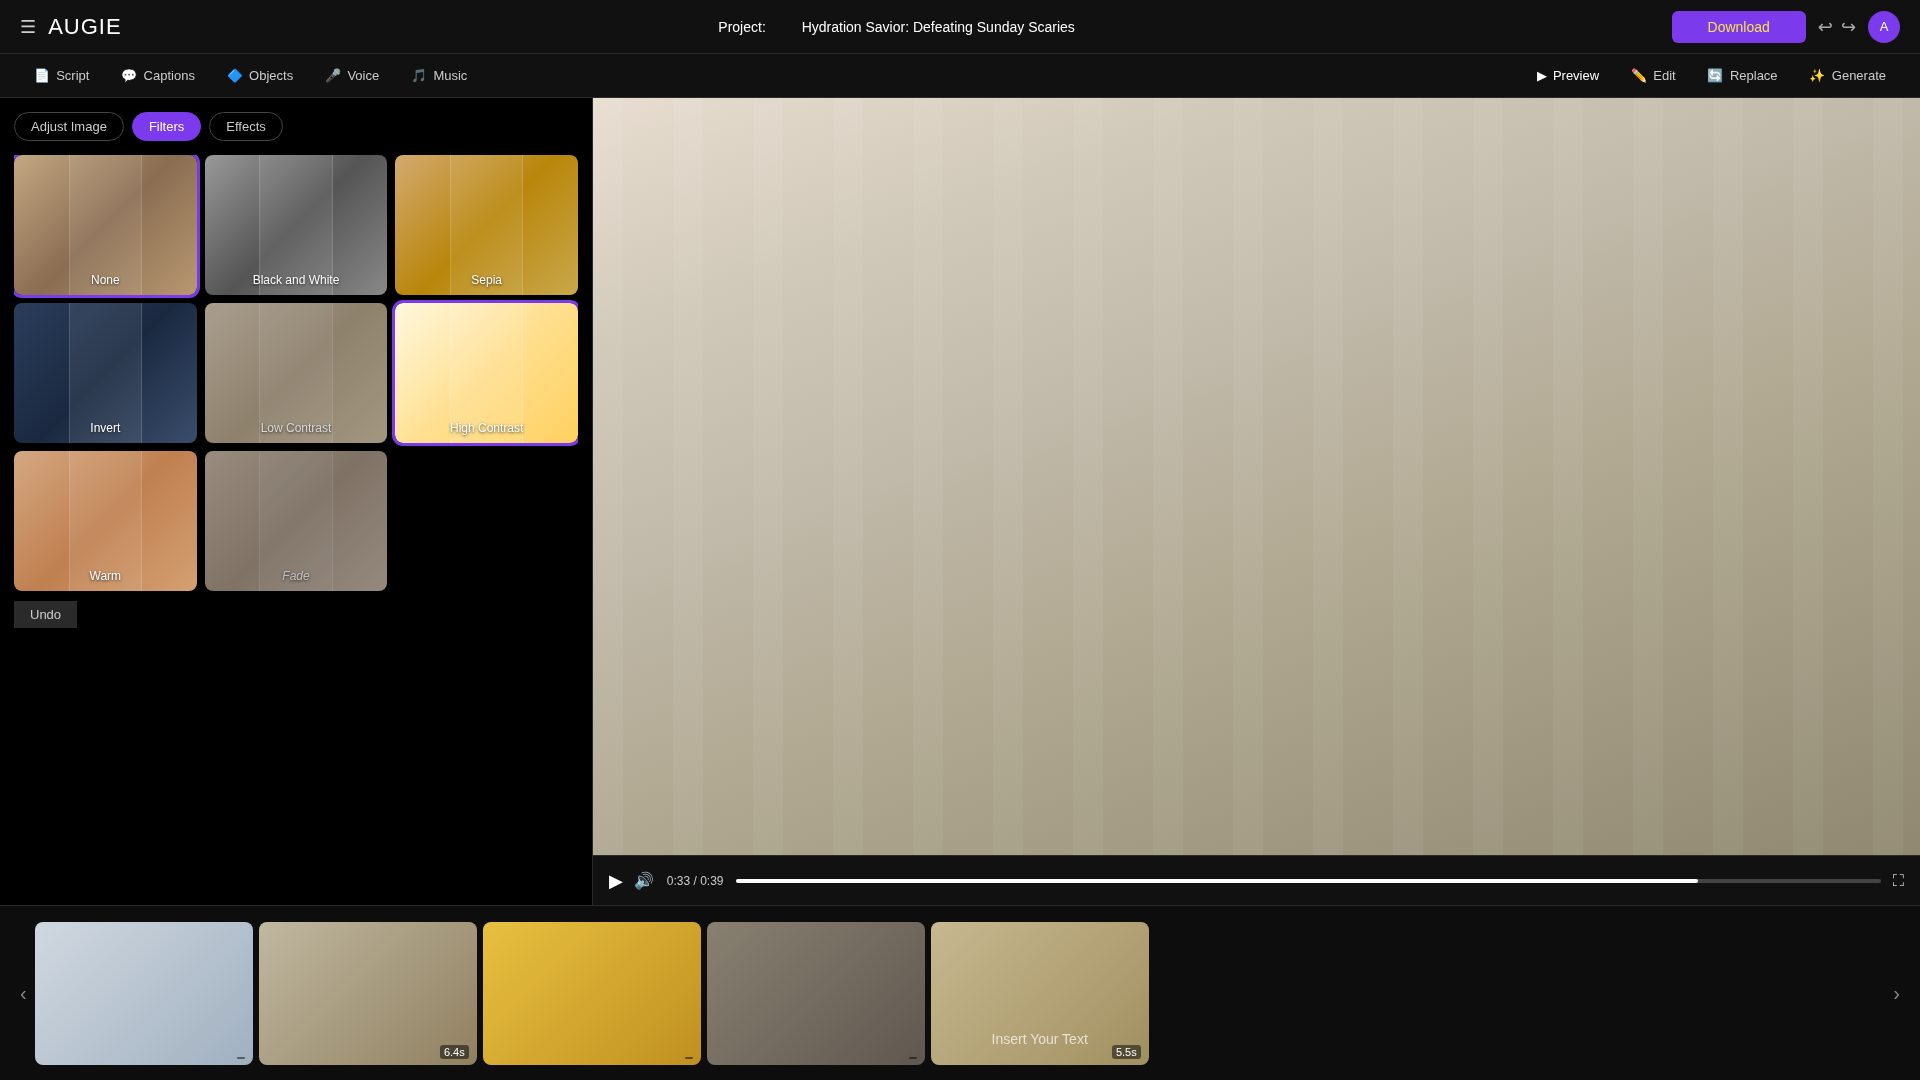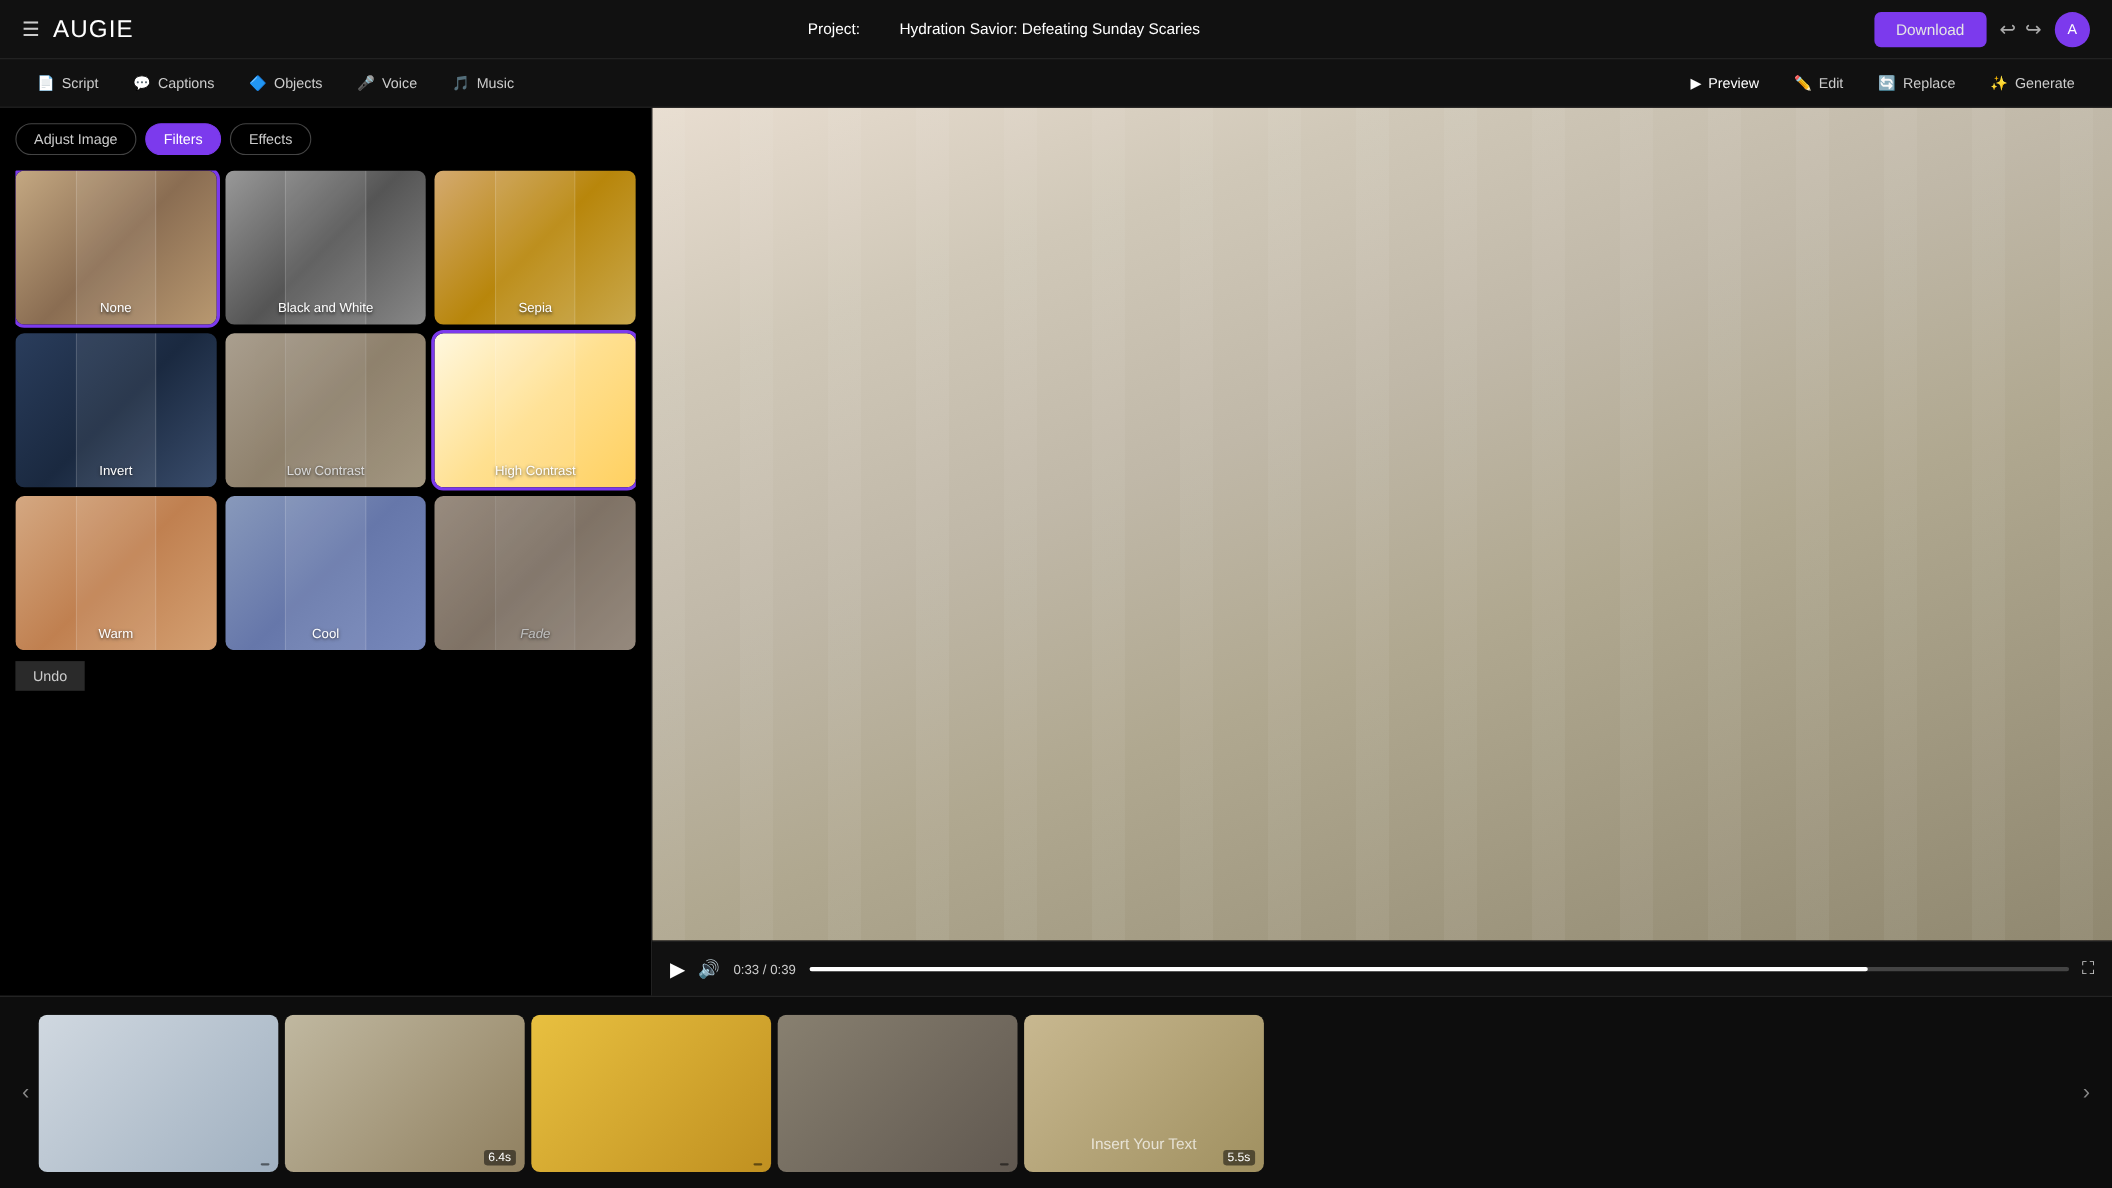--- a/index.html
+++ b/index.html
@@ -47,24 +47,24 @@
       color: #fff;
       font-weight: 500;
     }
     .topbar-right {
       display: flex;
       align-items: center;
       gap: 12px;
     }
     .download-btn {
       background: #7c3aed;
-      color: #e5e5e5;
+      color: #fde047;
       border: none;
       border-radius: 6px;
-      padding: 8px 20px;
+      padding: 8px 36px;
       font-size: 14px;
       font-weight: 500;
       cursor: pointer;
     }
     .topbar-icons {
       display: flex;
       align-items: center;
       gap: 8px;
       color: #aaa;
     }
@@ -494,23 +494,20 @@
       </div>
 
       <div class="filter-item filter-highcontrast active-filter">
         <span class="filter-label">High Contrast</span>
       </div>
 
       <div class="filter-item filter-warm">
         <span class="filter-label">Warm</span>
       </div>
 
-      <div class="filter-item filter-cool">
-        <span class="filter-label">Cool</span>
-      </div>
 
       <div class="filter-item filter-fade">
         <span class="filter-label">Fade</span>
       </div>
     </div>
     <div class="undo-bar">
       <button class="undo-btn">Undo</button>
     </div>
   </div>
 

